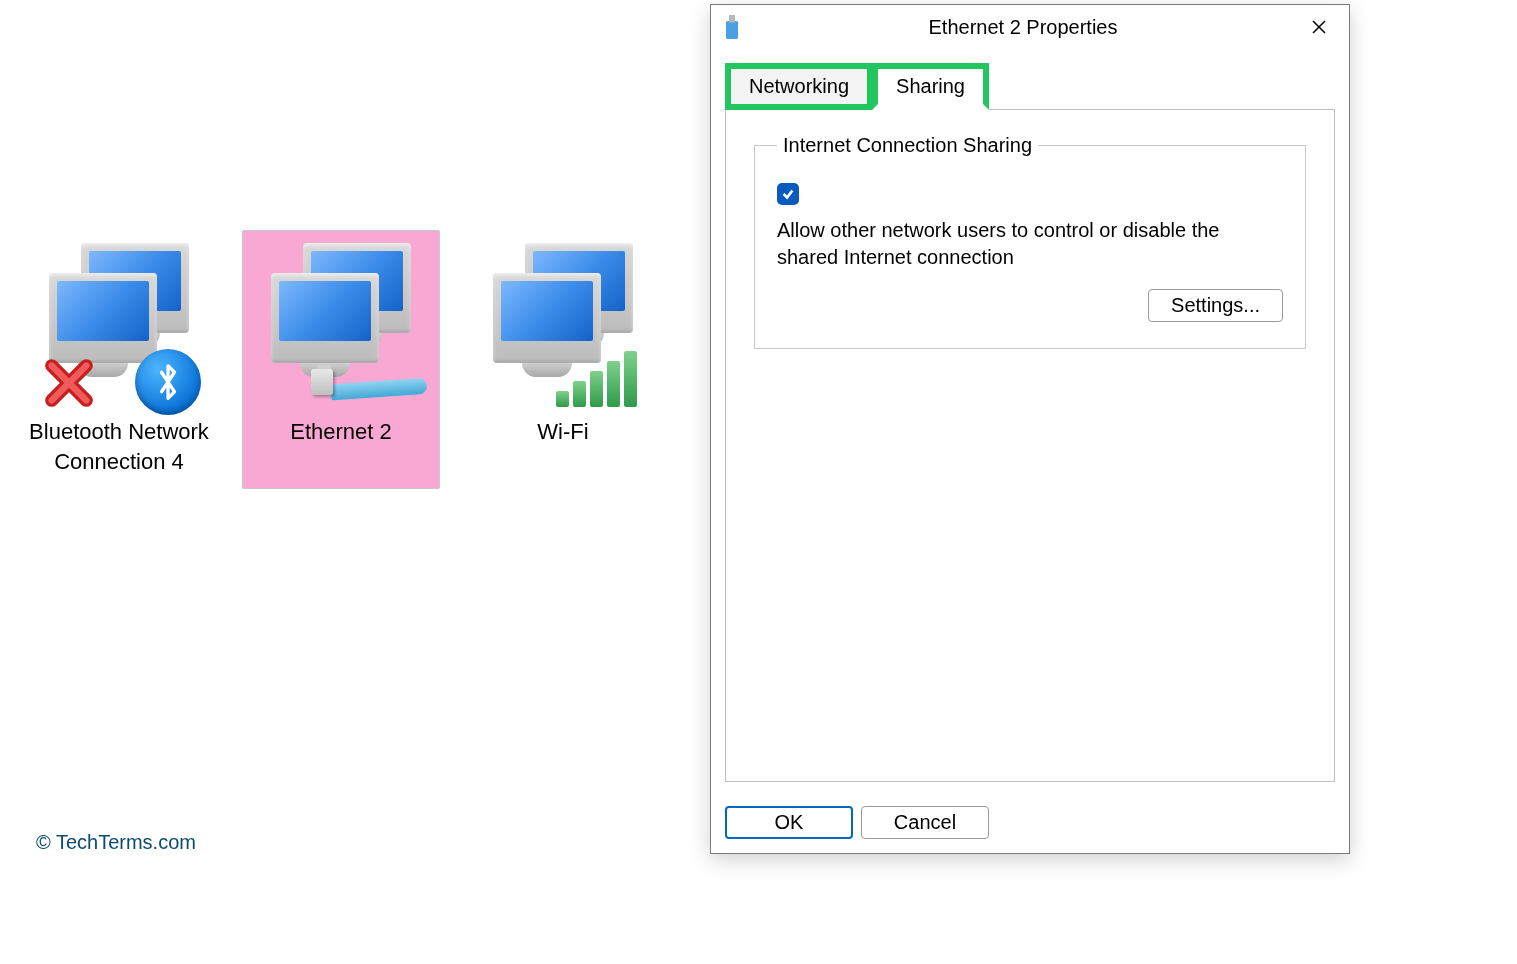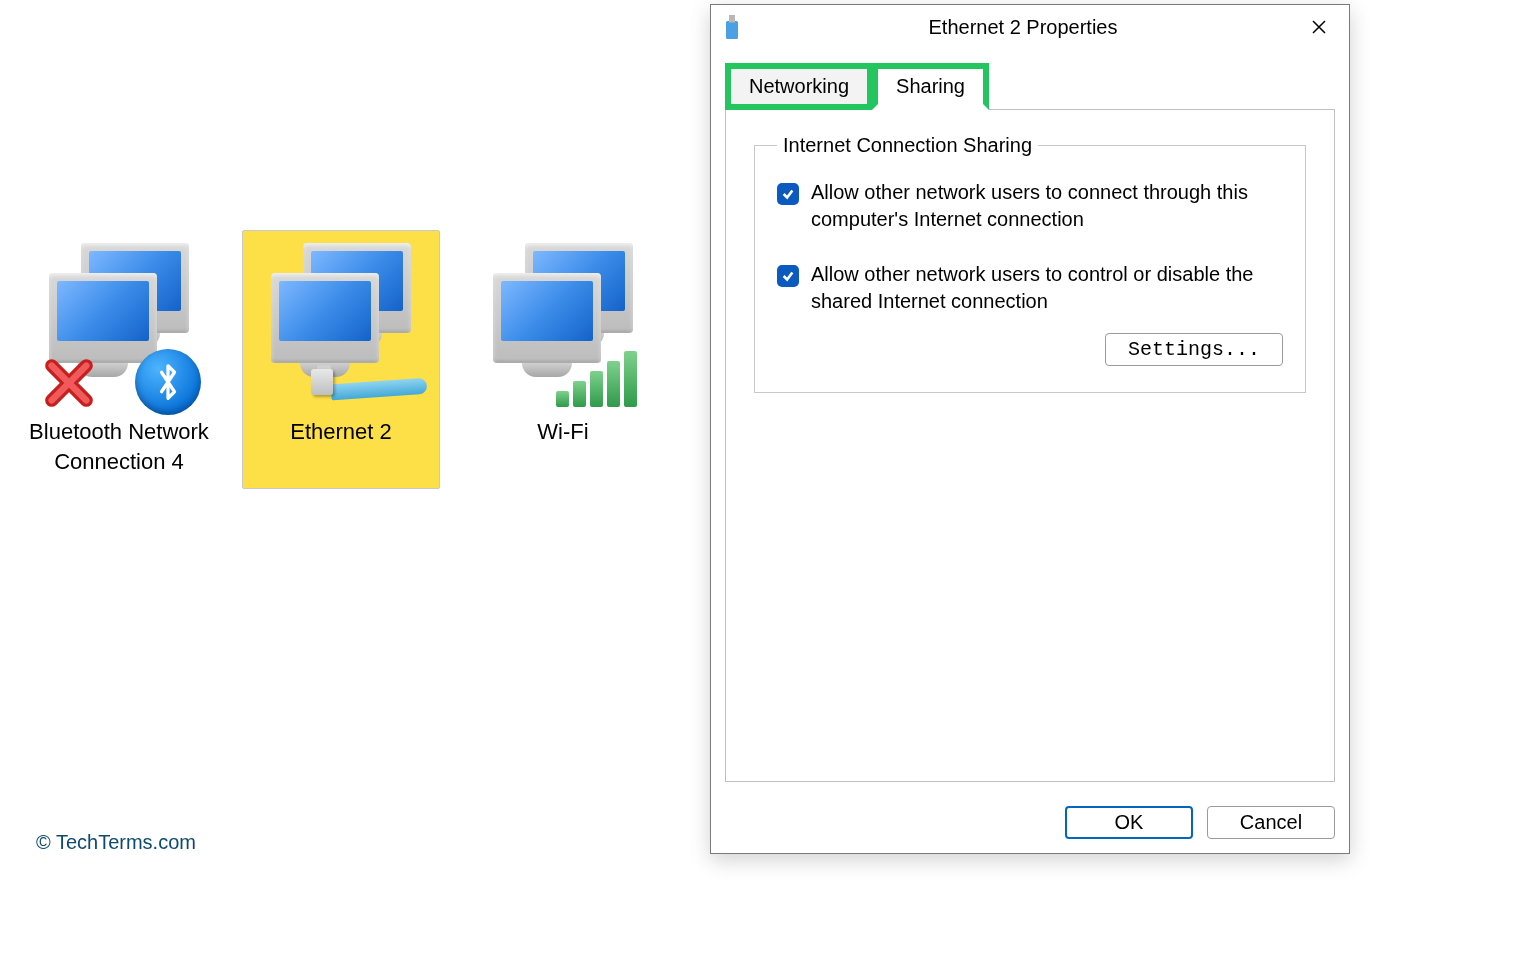--- a/index.html
+++ b/index.html
@@ -22,21 +22,21 @@
   }
   .conn-item {
     width: 198px;
     padding: 12px 6px;
     text-align: center;
     border: 1px solid transparent;
     border-radius: 2px;
     cursor: pointer;
   }
   .conn-item.selected {
-    background: #fde047;
+    background: #f9a8d4;
     border: 1px solid #c8c8c8;
   }
   .conn-icon-wrap {
     width: 160px;
     height: 170px;
     margin: 0 auto 4px;
     position: relative;
   }
   .conn-label {
     font-size: 22px;
@@ -182,43 +182,43 @@
     padding:22px 22px 26px;
   }
   fieldset.group legend {
     font-size:20px;
     padding:0 6px;
   }
   .check-row {
     display:flex; gap:12px; font-size:20px; line-height:1.35;
     margin-bottom:28px;
   }
-  .check-row:last-of-type{margin-bottom:18px;}
+  .check-row:last-of-type{margin-bottom:18px;flex-direction:column;}
   .chk {
     width:22px;height:22px;border-radius:5px;
     background:#0a5ac0;
     flex:0 0 22px; margin-top:4px;
     display:flex;align-items:center;justify-content:center;
     cursor:pointer;
   }
   .chk svg{width:14px;height:14px;stroke:#fff;stroke-width:3;fill:none;}
 
-  .group-actions { text-align:right;font-family:Liberation Mono, monospace; }
+  .group-actions { text-align:right; }
   .btn {
     font: inherit; font-size:20px;
     background:#fff;
     border:1px solid #9a9a9a;
     border-radius:4px;
     padding:4px 22px;
     cursor:pointer;
   }
 
   .dialog-actions {
     padding:10px 14px 14px;
-    display:flex; gap:14px; justify-content:flex-end;
+    display:flex; gap:8px; 
   }
   .dialog-actions .btn { min-width:128px; }
   .btn.primary { border:2px solid #0067c0; padding:3px 21px; }
 
   
   .watermark {
     position:absolute; left:36px; bottom:110px;
     color:#0c4a6e; font-size:20px;
   }
 </style>
@@ -295,28 +295,20 @@
 
   <div class="tabstrip">
     <div class="tab">Networking</div>
     <div class="tab active">Sharing</div>
   </div>
 
   <div class="tab-page">
     <fieldset class="group">
       <legend>Internet Connection Sharing</legend>
 
-      <label class="check-row">
-        <span class="chk">
-          <svg viewBox="0 0 16 16">
-              <path d="M3 8 L7 12 L13 4"></path>
-            </svg>
-        </span>
-        <span>Allow other network users to connect through this computer's Internet connection</span>
-      </label>
 
       <label class="check-row">
         <span class="chk">
           <svg viewBox="0 0 16 16">
               <path d="M3 8 L7 12 L13 4"></path>
             </svg>
         </span>
         <span>Allow other network users to control or disable the shared Internet connection</span>
       </label>
 

